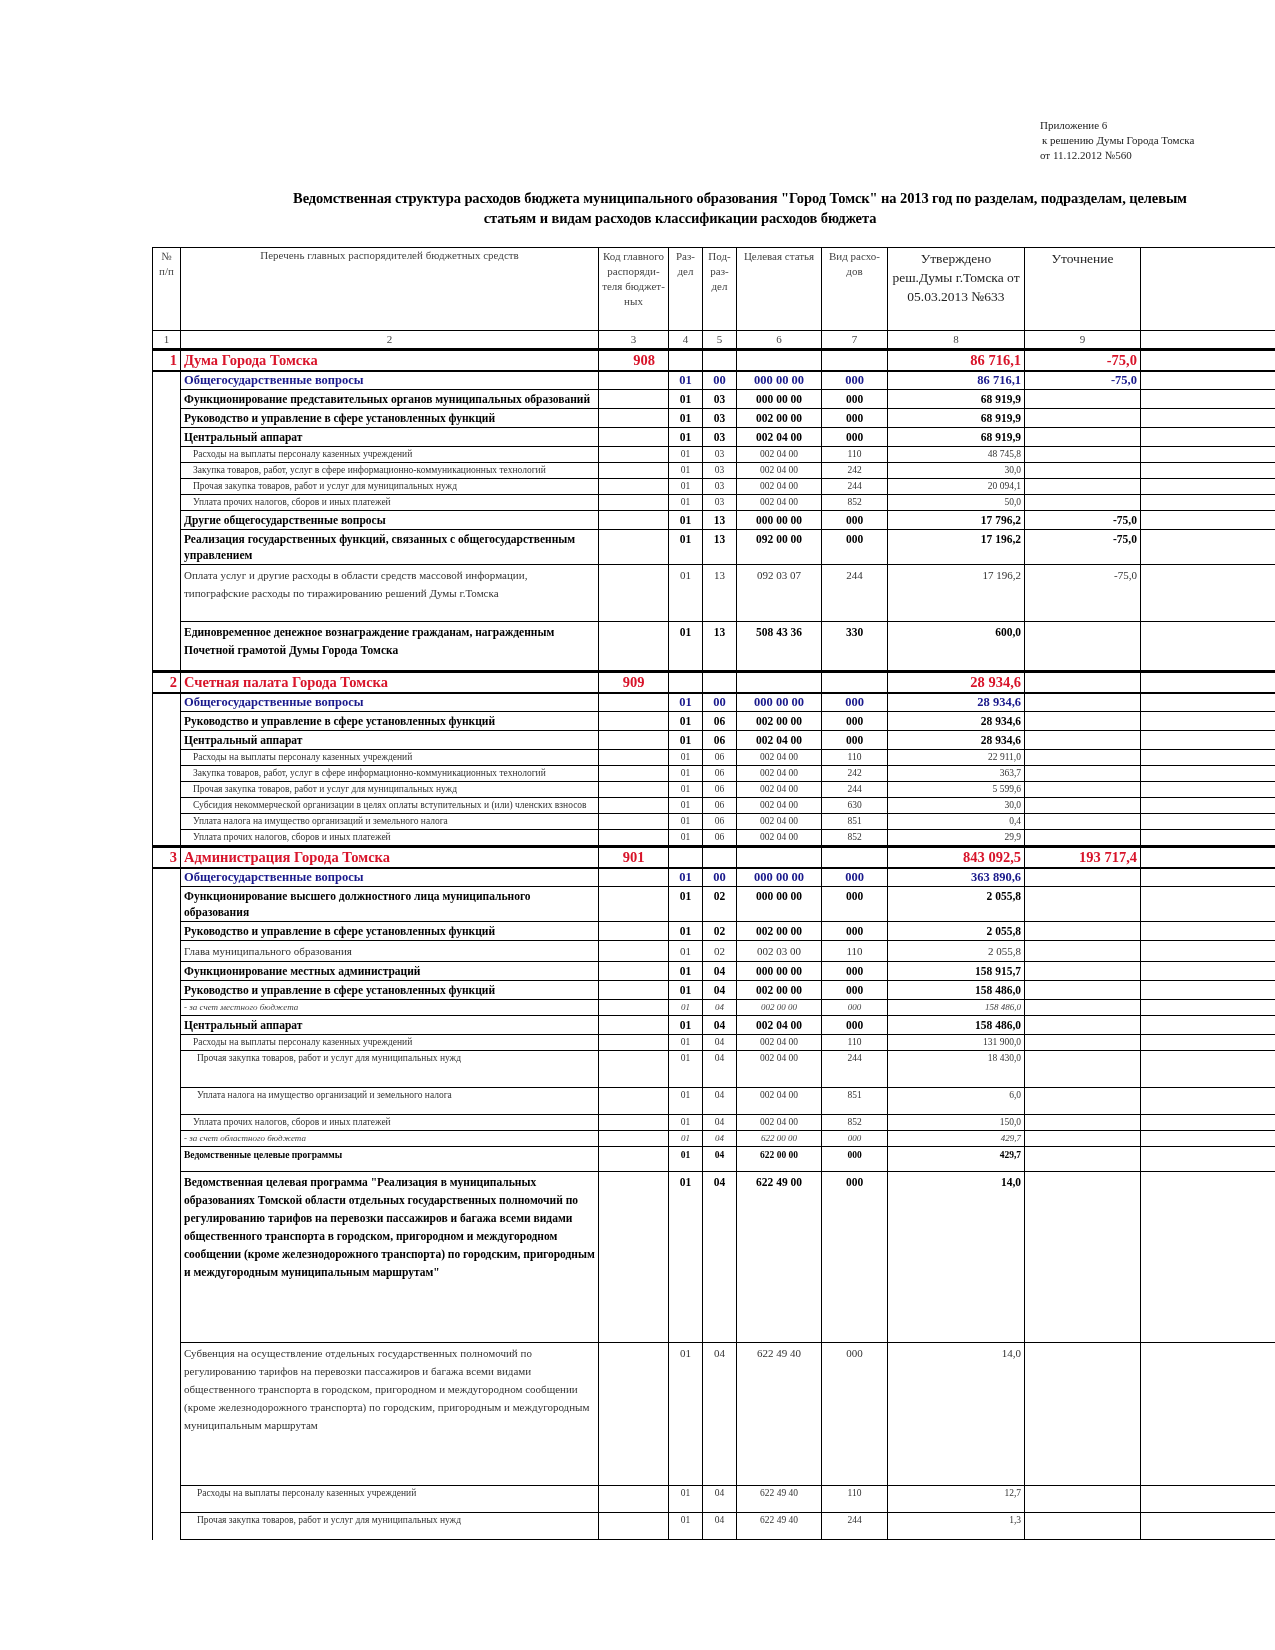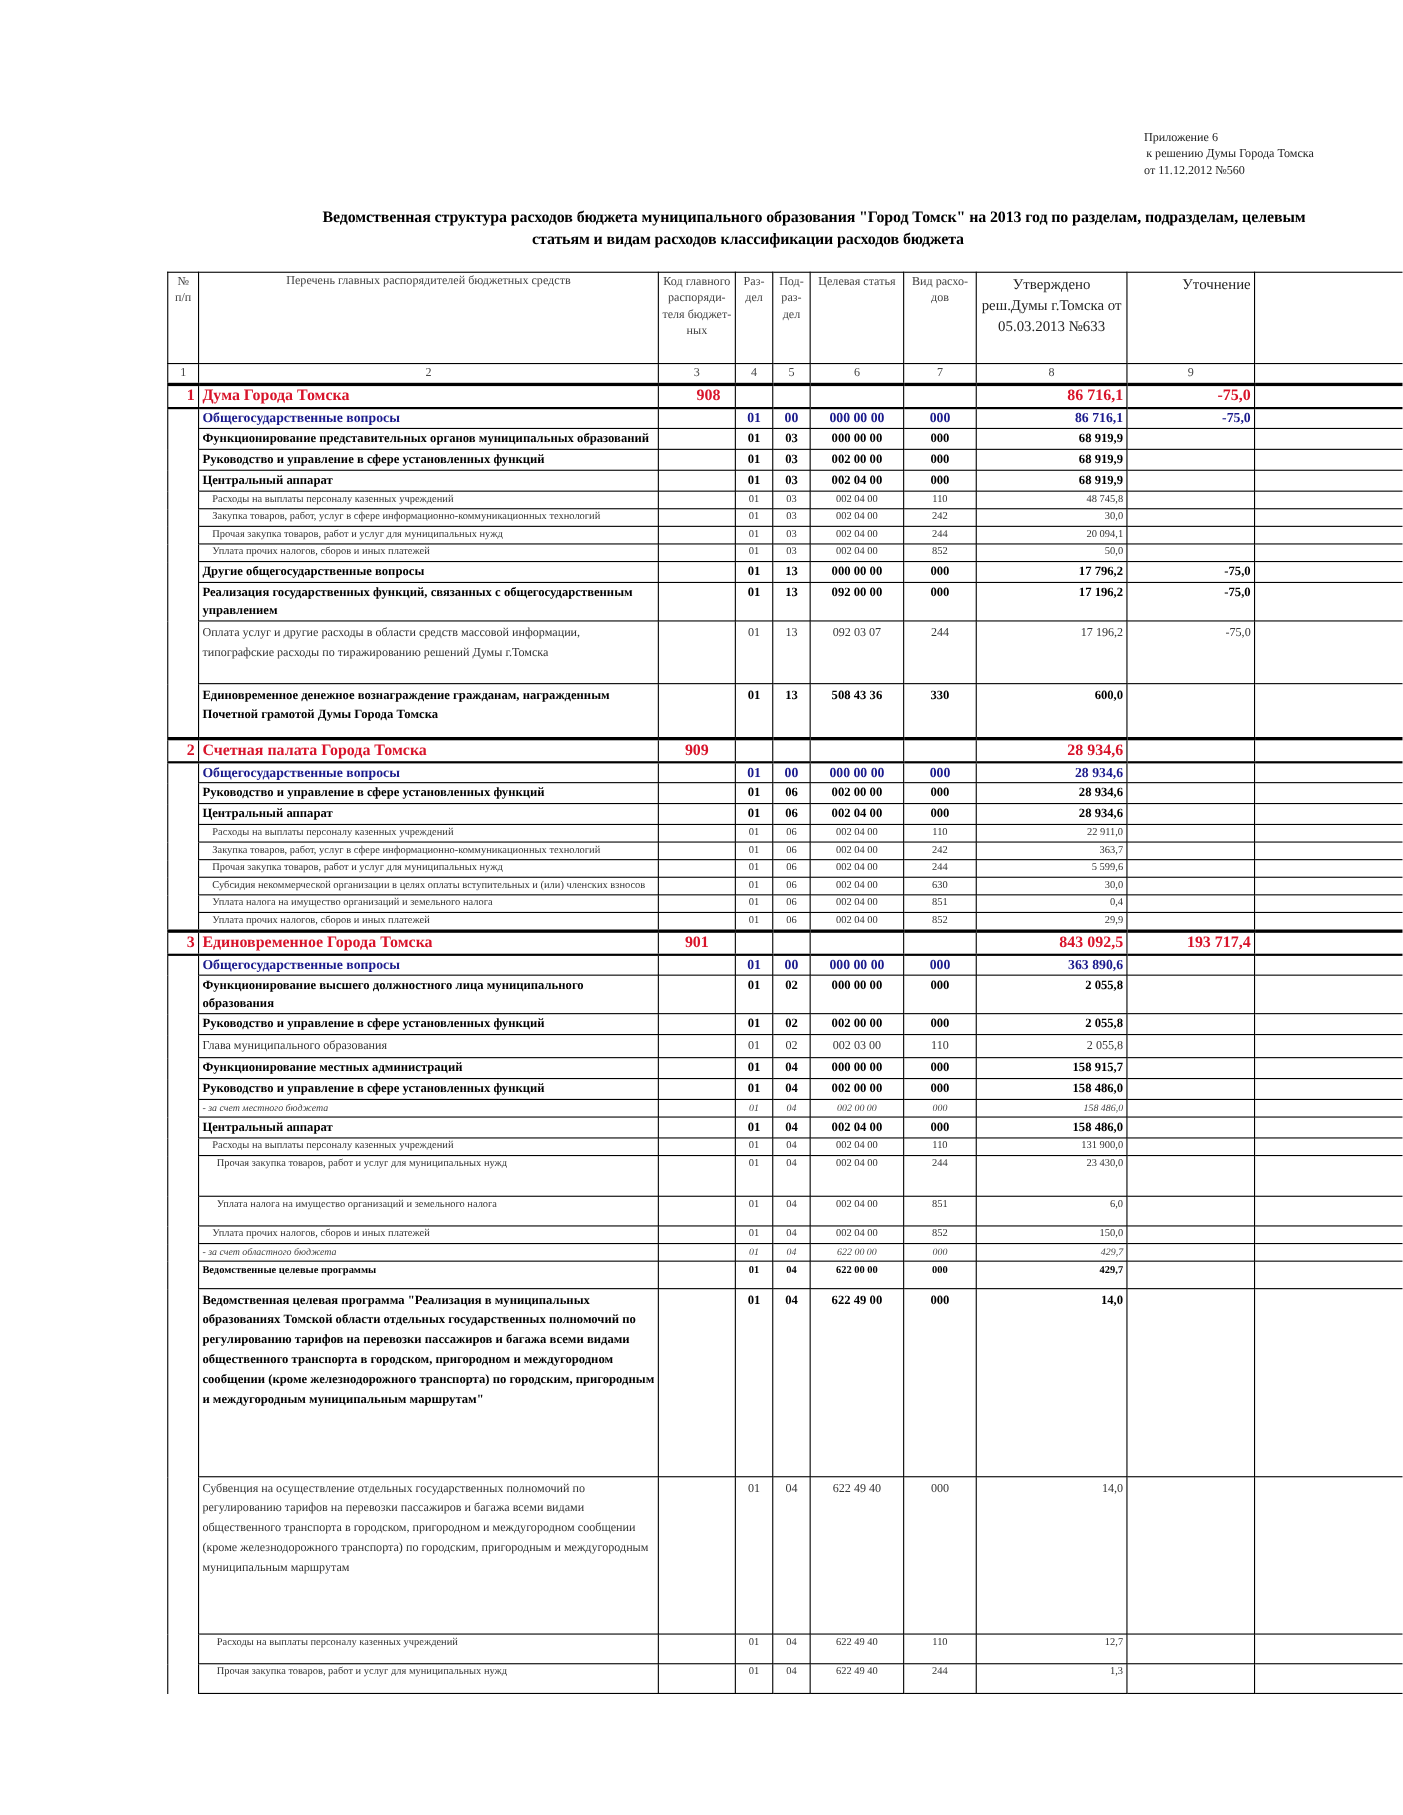--- a/index.html
+++ b/index.html
@@ -8,21 +8,21 @@
   .appendix { position:absolute; left:1040px; top:118px; font-size:11px; line-height:15px; color:#222; white-space:nowrap; }
   .title { position:absolute; left:150px; top:188px; width:1180px; text-align:center;
            font-weight:bold; font-size:14.5px; line-height:20px; white-space:nowrap; letter-spacing:-0.1px; }
   .title .l2 { display:block; margin-left:-120px; }
   table.budget { position:absolute; left:152px; top:247px; border-collapse:collapse; table-layout:fixed; width:1200px; }
   table.budget td { border:1px solid #000; padding:1px 3px; vertical-align:top; overflow:hidden; font-size:11px; line-height:15px; }
   col.c1{width:28px} col.c2{width:418px} col.c3{width:70px} col.c4{width:34px} col.c5{width:34px}
   col.c6{width:85px} col.c7{width:66px} col.c8{width:137px} col.c9{width:116px} col.c10{width:212px}
   .hdr td { font-family:Liberation Serif, serif; font-size:8.5px; line-height:12px; color:#444; text-align:center; height:80px; }
   .hdr td.big { font-size:13.5px; line-height:19px; color:#222; }
-  .hdr td.big9 { text-align:right; }
+  .hdr td.big9 { text-align:center; }
   .hdr td.big10 { text-align:left; padding-left:150px; }
   .num td { font-size:7px; line-height:9px; text-align:center; color:#444; height:9px; padding:0 2px; }
   .num td.c10n { text-align:right; padding-right:0; }
   td.r { text-align:right; }
   td.c { text-align:center; }
   tr.org td { color:#d8142a; font-weight:bold; font-size:14.5px; line-height:17px; border-top:3px solid #000; border-bottom:2px solid #000; }
   tr.org td.idx { text-align:right; }
   tr.sec td { color:#1a1a8c; font-weight:bold; font-size:12.5px; line-height:15px; }
   tr.b td { font-weight:bold; font-size:11.5px; line-height:16px; }
   tr.n td { font-size:9.5px; line-height:13px; color:#333; }
@@ -360,21 +360,21 @@
         <td class="c">01</td>
         <td class="c">06</td>
         <td class="c">002 04 00</td>
         <td class="c">852</td>
         <td class="r">29,9</td>
         <td class="r"></td>
         <td class="r col10"></td>
       </tr>
       <tr class="org">
         <td class="idx">3</td>
-        <td>Единовременное Города Томска</td>
+        <td>Администрация Города Томска</td>
         <td class="c" style="text-align: center;">901</td>
         <td class="c"></td>
         <td class="c"></td>
         <td class="c"></td>
         <td class="c"></td>
         <td class="r">843 092,5</td>
         <td class="r">193 717,4</td>
         <td class="r col10">1 036</td>
       </tr>
       <tr class="sec">
@@ -486,21 +486,21 @@
         <td class="r col10">1</td>
       </tr>
       <tr class="n">
         <td class="idxcell"></td>
         <td class="lbl2" style="height: 34px;">Прочая закупка товаров, работ и услуг для муниципальных нужд</td>
         <td class="c"></td>
         <td class="c">01</td>
         <td class="c">04</td>
         <td class="c">002 04 00</td>
         <td class="c">244</td>
-        <td class="r">23 430,0</td>
+        <td class="r">18 430,0</td>
         <td class="r"></td>
         <td class="r col10"></td>
       </tr>
       <tr class="n">
         <td class="idxcell"></td>
         <td class="lbl2" style="height: 24px;">Уплата налога на имущество организаций и земельного налога</td>
         <td class="c"></td>
         <td class="c">01</td>
         <td class="c">04</td>
         <td class="c">002 04 00</td>

